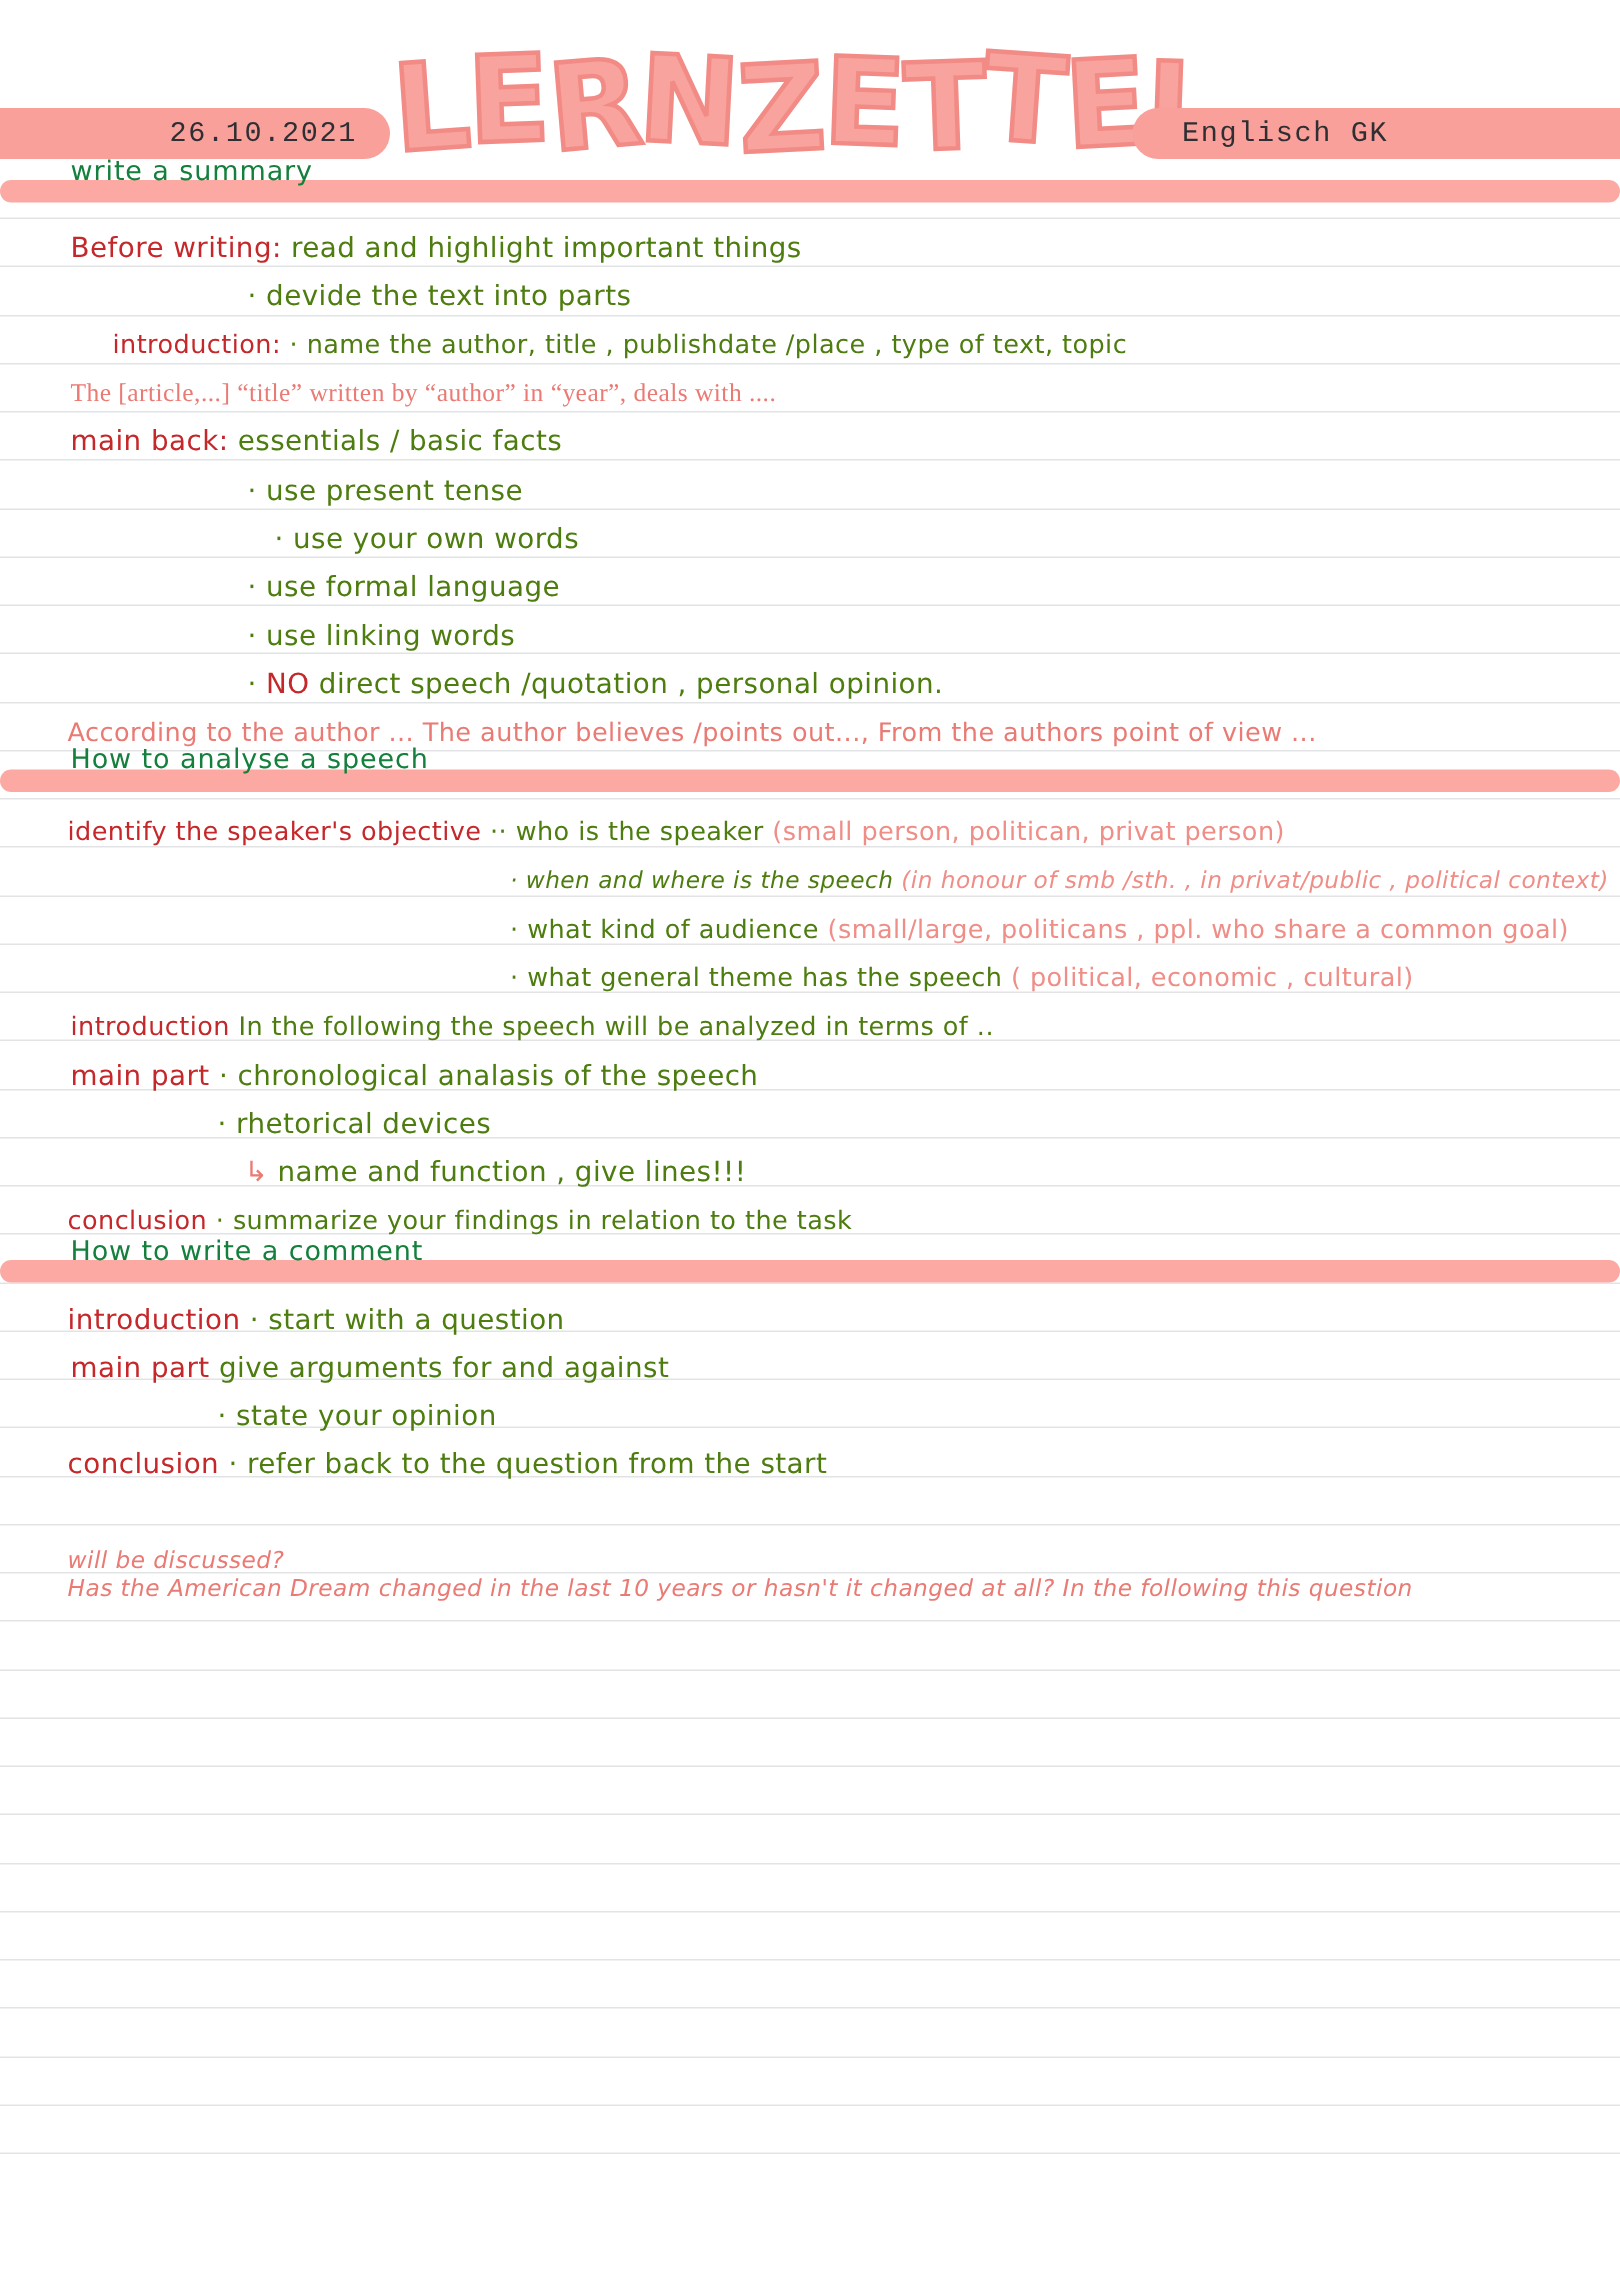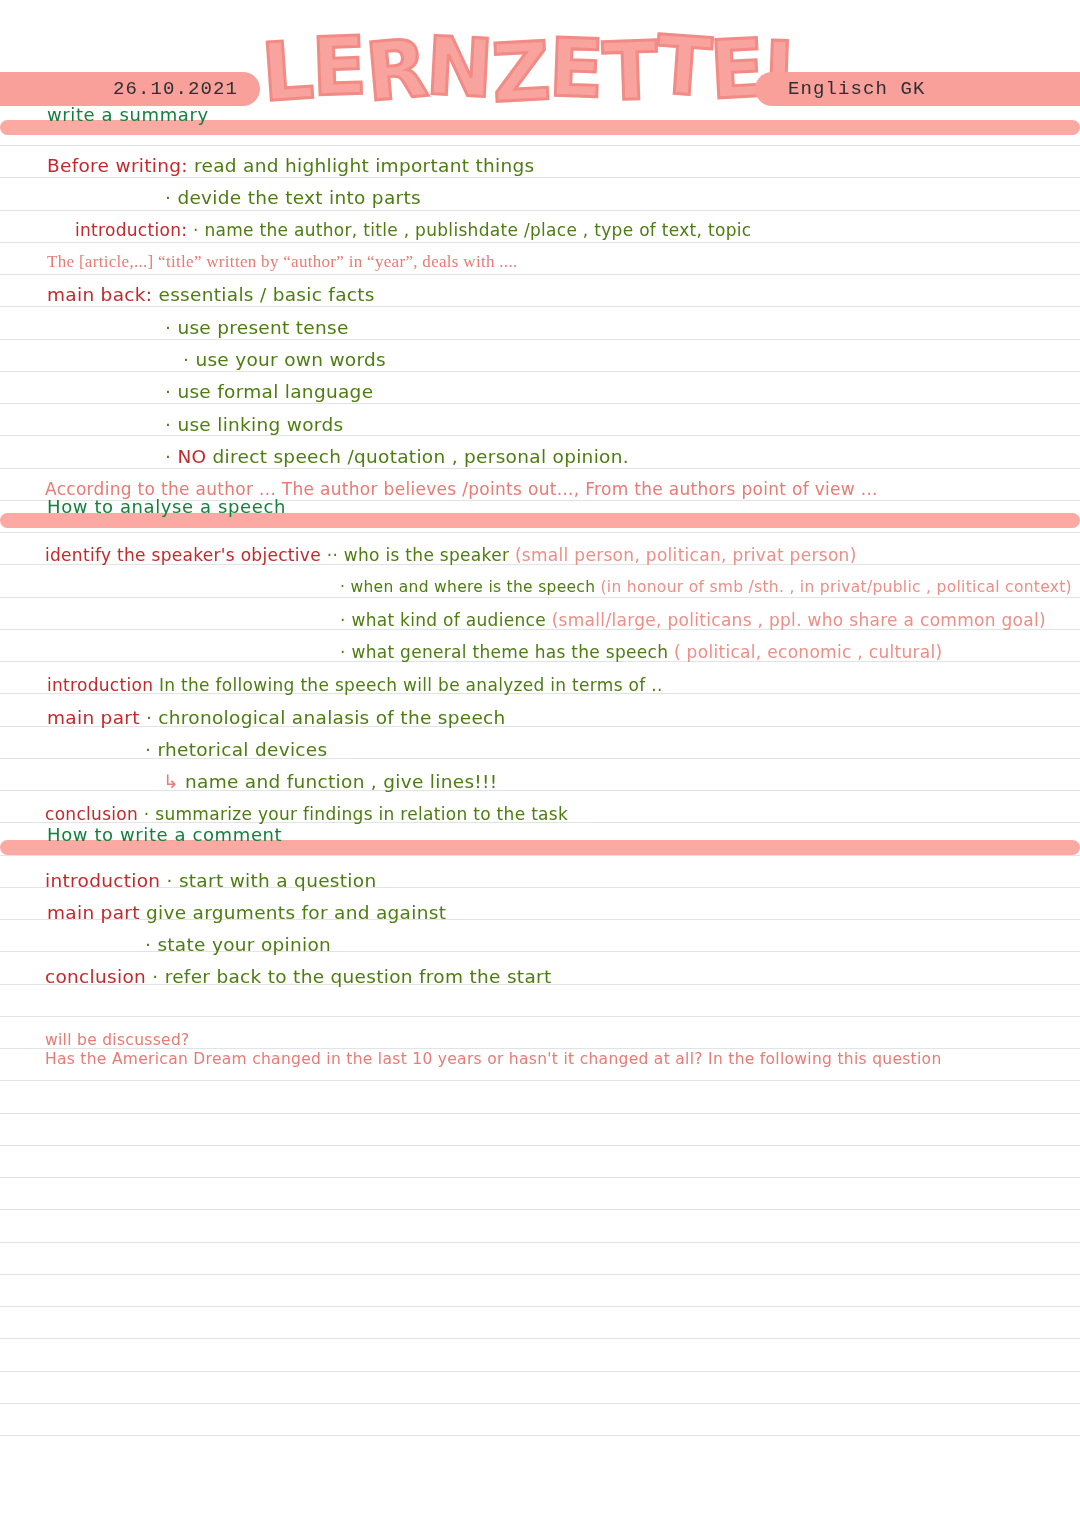--- a/index.html
+++ b/index.html
@@ -108,21 +108,21 @@
   
   .ln {
     position: absolute;
     white-space: nowrap;
     font-family: "DejaVu Sans", sans-serif;
     font-size: 18.5px;
     letter-spacing: 0.3px;
     color: #1d1d21;
   }
   .ln.sm { font-size: 17px; }
-  .ln.xs { font-size: 15.5px; }
+  .ln.xs { font-size: 15.5px; font-style: italic; }
   .kw   { color: #c4282b; }
   .ex   { color: #ea7a74; }
   .exs  { color: #ef8d87; }
   .blk  { color: #4d7c0f; }
   .arrow { color: #ea7a74; }
 </style>
 </head>
 <body>
 
 <div id="page">

